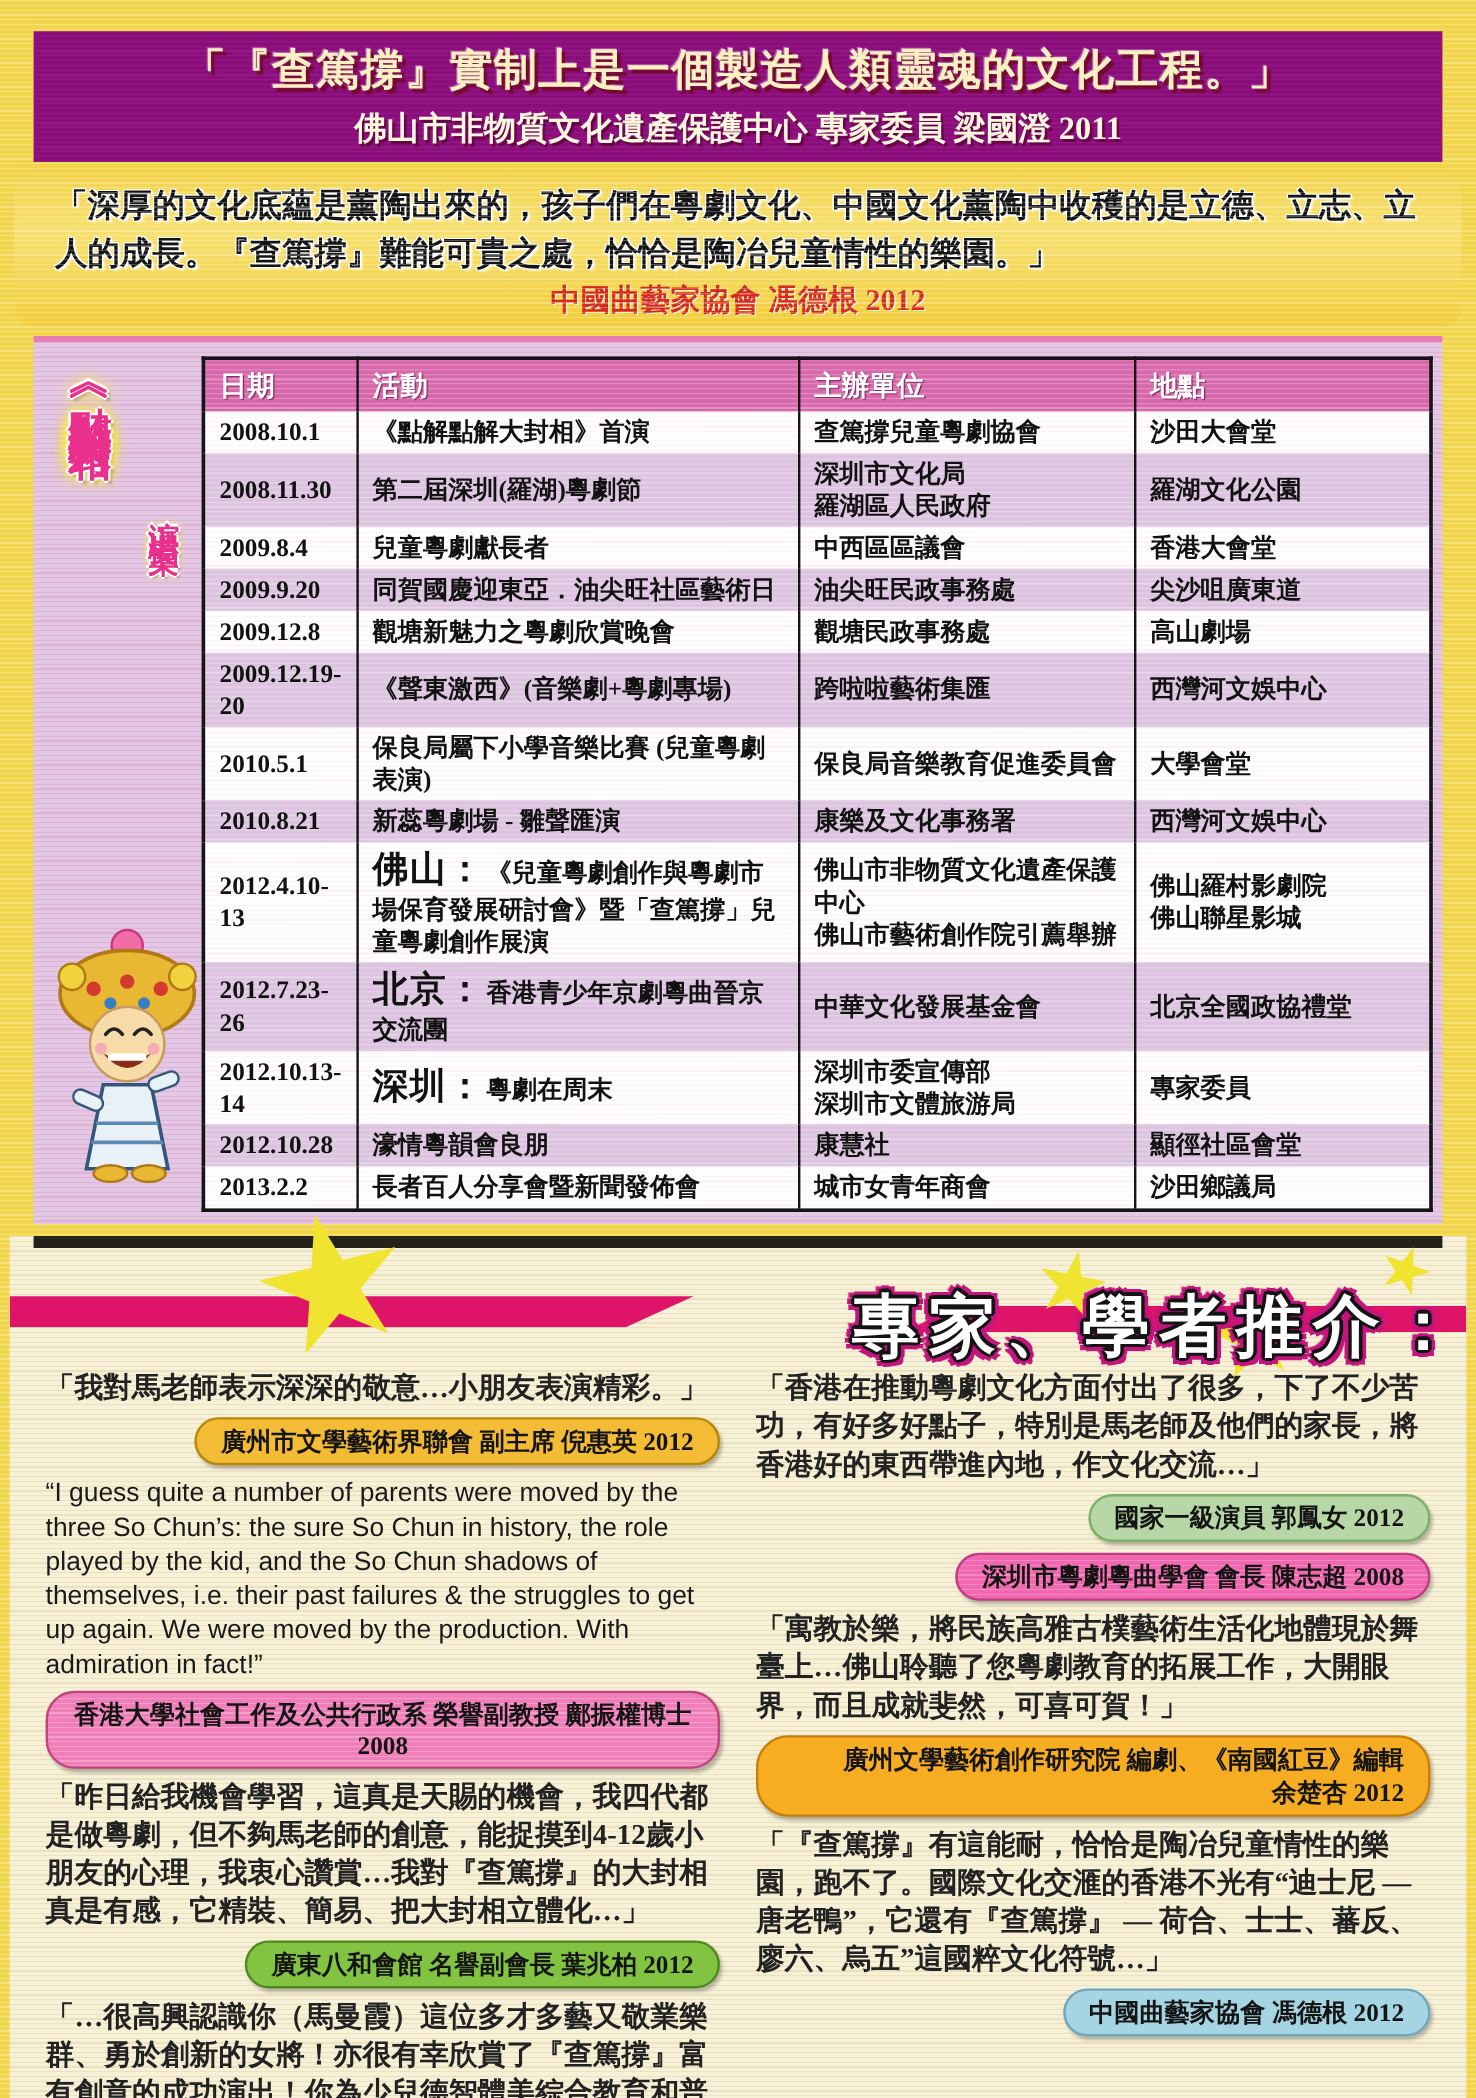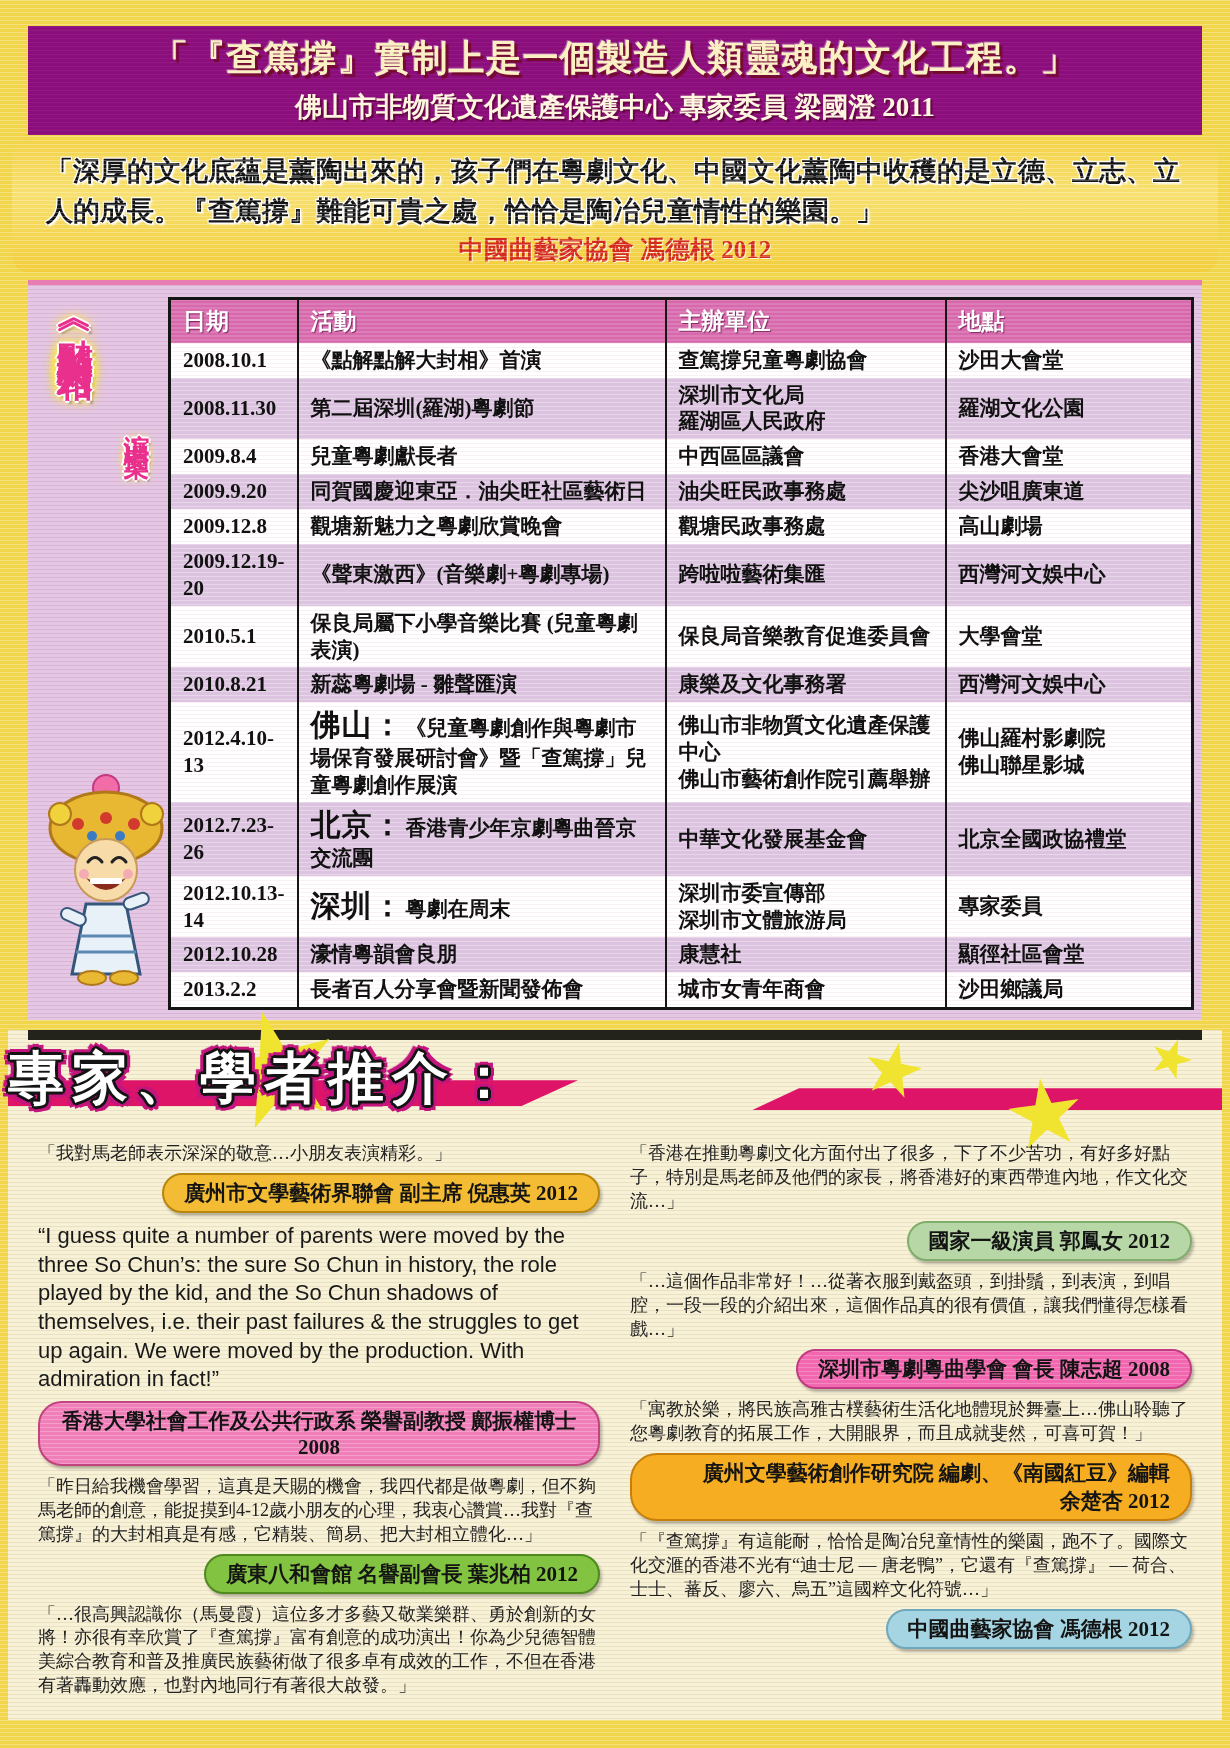--- a/index.html
+++ b/index.html
@@ -124,35 +124,35 @@
   .ribbon-right{
     position:absolute;right:0;top:48px;width:470px;height:22px;background:#DE1469;
     clip-path:polygon(10% 0,100% 0,100% 100%,0 100%);
   }
   .star{position:absolute;background:#F0E431;clip-path:polygon(50% 0%,61% 35%,98% 35%,68% 57%,79% 91%,50% 70%,21% 91%,32% 57%,2% 35%,39% 35%);}
   .star1{left:208px;top:-30px;width:122px;height:122px;transform:rotate(-14deg);}
   .star2{right:300px;top:2px;width:58px;height:58px;transform:rotate(12deg);}
   .star3{right:140px;top:38px;width:74px;height:74px;transform:rotate(-8deg);}
   .star4{right:30px;top:-2px;width:42px;height:42px;transform:rotate(20deg);}
   .reco-title{
-    position:relative;text-align:left;padding-top:1px;
+    position:relative;text-align:right;padding-top:28px;
     font-size:56px;font-weight:800;letter-spacing:8px;color:#FFFFFF;
     text-shadow:
       3px 0 0 #141414,-3px 0 0 #141414,0 3px 0 #141414,0 -3px 0 #141414,
       2px 2px 0 #141414,-2px 2px 0 #141414,2px -2px 0 #141414,-2px -2px 0 #141414,
       6px 0 0 #C4157E,-6px 0 0 #C4157E,0 6px 0 #C4157E,0 -6px 0 #C4157E,
       5px 5px 0 #C4157E,-5px 5px 0 #C4157E,5px -5px 0 #C4157E,-5px -5px 1px #C4157E;
   }
 
   .quotes{display:flex;gap:30px;padding:6px 30px 8px;}
   .qcol{flex:1;display:flex;flex-direction:column;gap:9px;min-width:0;}
   .quote-block{display:flex;flex-direction:column;gap:7px;}
   .quote-text{
     margin:0;font-family:"Liberation Serif","DejaVu Serif",serif;
-    font-size:18px;font-weight:normal;color:#222;line-height:1.33;
+    font-size:24px;font-weight:bold;color:#222;line-height:1.33;
   }
   .quote-text.en{font-family:"Liberation Sans","DejaVu Sans",sans-serif;font-weight:normal;font-size:22px;color:#191919;line-height:1.3;}
   .pill{
     align-self:flex-end;max-width:100%;
     border-radius:24px;padding:4px 20px;
     font-family:"Liberation Serif","DejaVu Serif",serif;
     font-size:21px;font-weight:bold;color:#141414;text-align:center;
     white-space:pre-line;box-shadow:2px 3px 3px rgba(0,0,0,.25);
   }
   .pill.full{align-self:stretch;}
@@ -341,21 +341,20 @@
           <div class="quote-block">
             <p class="quote-text">「…很高興認識你（馬曼霞）這位多才多藝又敬業樂群、勇於創新的女將！亦很有幸欣賞了『查篤撐』富有創意的成功演出！你為少兒德智體美綜合教育和普及推廣民族藝術做了很多卓有成效的工作，不但在香港有著轟動效應，也對內地同行有著很大啟發。」</p>
           </div>
         </div>
       <div class="qcol" id="right-col">
           <div class="quote-block">
             <p class="quote-text">「香港在推動粵劇文化方面付出了很多，下了不少苦功，有好多好點子，特別是馬老師及他們的家長，將香港好的東西帶進內地，作文化交流…」</p>
             <div class="pill pill-palegreen">國家一級演員 郭鳳女 2012</div>
           </div>
           <div class="quote-block">
-            <p class="quote-text">「…這個作品非常好！…從著衣服到戴盔頭，到掛鬚，到表演，到唱腔，一段一段的介紹出來，這個作品真的很有價值，讓我們懂得怎樣看戲…」</p>
             <div class="pill pill-hotpink">深圳市粵劇粵曲學會 會長 陳志超 2008</div>
           </div>
           <div class="quote-block">
             <p class="quote-text">「寓教於樂，將民族高雅古樸藝術生活化地體現於舞臺上…佛山聆聽了您粵劇教育的拓展工作，大開眼界，而且成就斐然，可喜可賀！」</p>
             <div class="pill pill-amber full alignright">廣州文學藝術創作研究院 編劇、《南國紅豆》編輯
 余楚杏 2012</div>
           </div>
           <div class="quote-block">
             <p class="quote-text">「『查篤撐』有這能耐，恰恰是陶冶兒童情性的樂園，跑不了。國際文化交滙的香港不光有“迪士尼 — 唐老鴨”，它還有『查篤撐』 — 荷合、士士、蕃反、廖六、烏五”這國粹文化符號…」</p>
             <div class="pill pill-lightblue">中國曲藝家協會 馮德根 2012</div>

